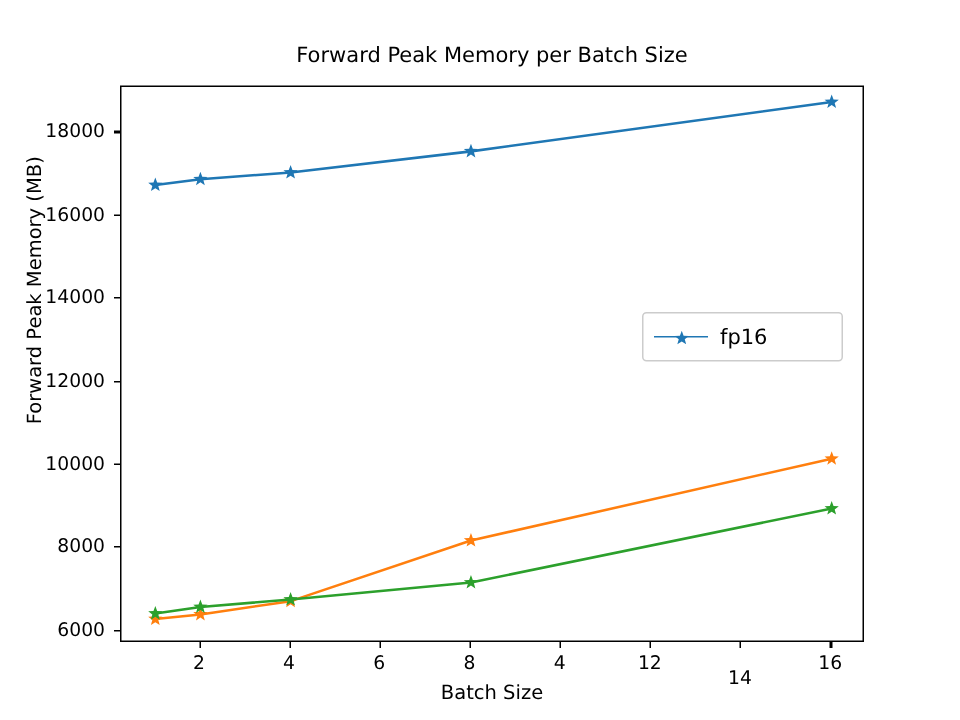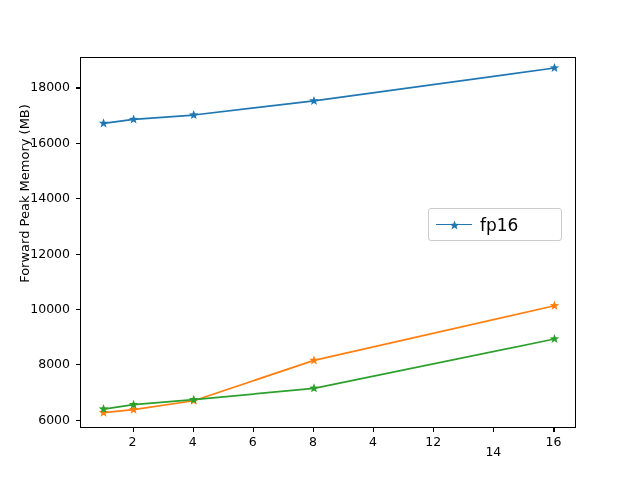--- a/index.html
+++ b/index.html
@@ -135,33 +135,35 @@
     height: 1.7px;
   }
   .legend-star {
     position: absolute;
     left: 13px;
     top: 2px;
     width: 11px;
     height: 11px;
   }
   .legend-text {
-    font-size: 17px;
+    font-size: 14px;
     line-height: 14px;
     color: #000000;
     white-space: nowrap;
   }
 </style>
 </head>
 <body>
 
 <div id="figure">
 
+  <div id="chart-title">Forward Peak Memory per Batch Size</div>
 
   <div id="ylabel">Forward Peak Memory (MB)</div>
+  <div id="xlabel">Batch Size</div>
 
   <div id="ytick-labels">
       <div class="ytick-label" style="left: 10px; top: 413.694px;">6000</div>
       <div class="ytick-label" style="left: 10px; top: 358.321px;">8000</div>
       <div class="ytick-label" style="left: 10px; top: 302.948px;">10000</div>
       <div class="ytick-label" style="left: 10px; top: 247.575px;">12000</div>
       <div class="ytick-label" style="left: 10px; top: 192.201px;">14000</div>
       <div class="ytick-label" style="left: 10px; top: 136.828px;">16000</div>
       <div class="ytick-label" style="left: 10px; top: 81.4552px;">18000</div>
     </div>

